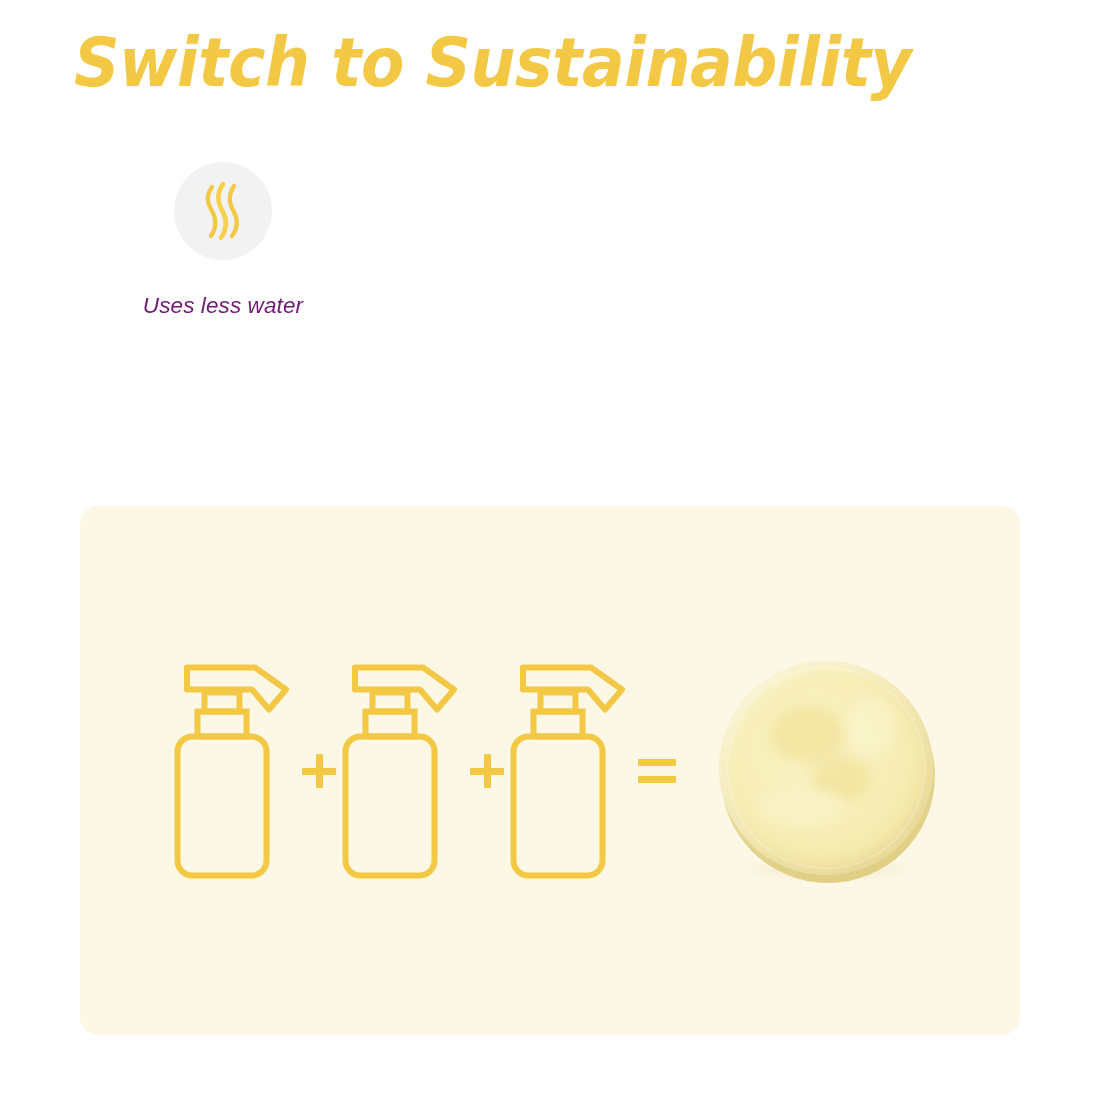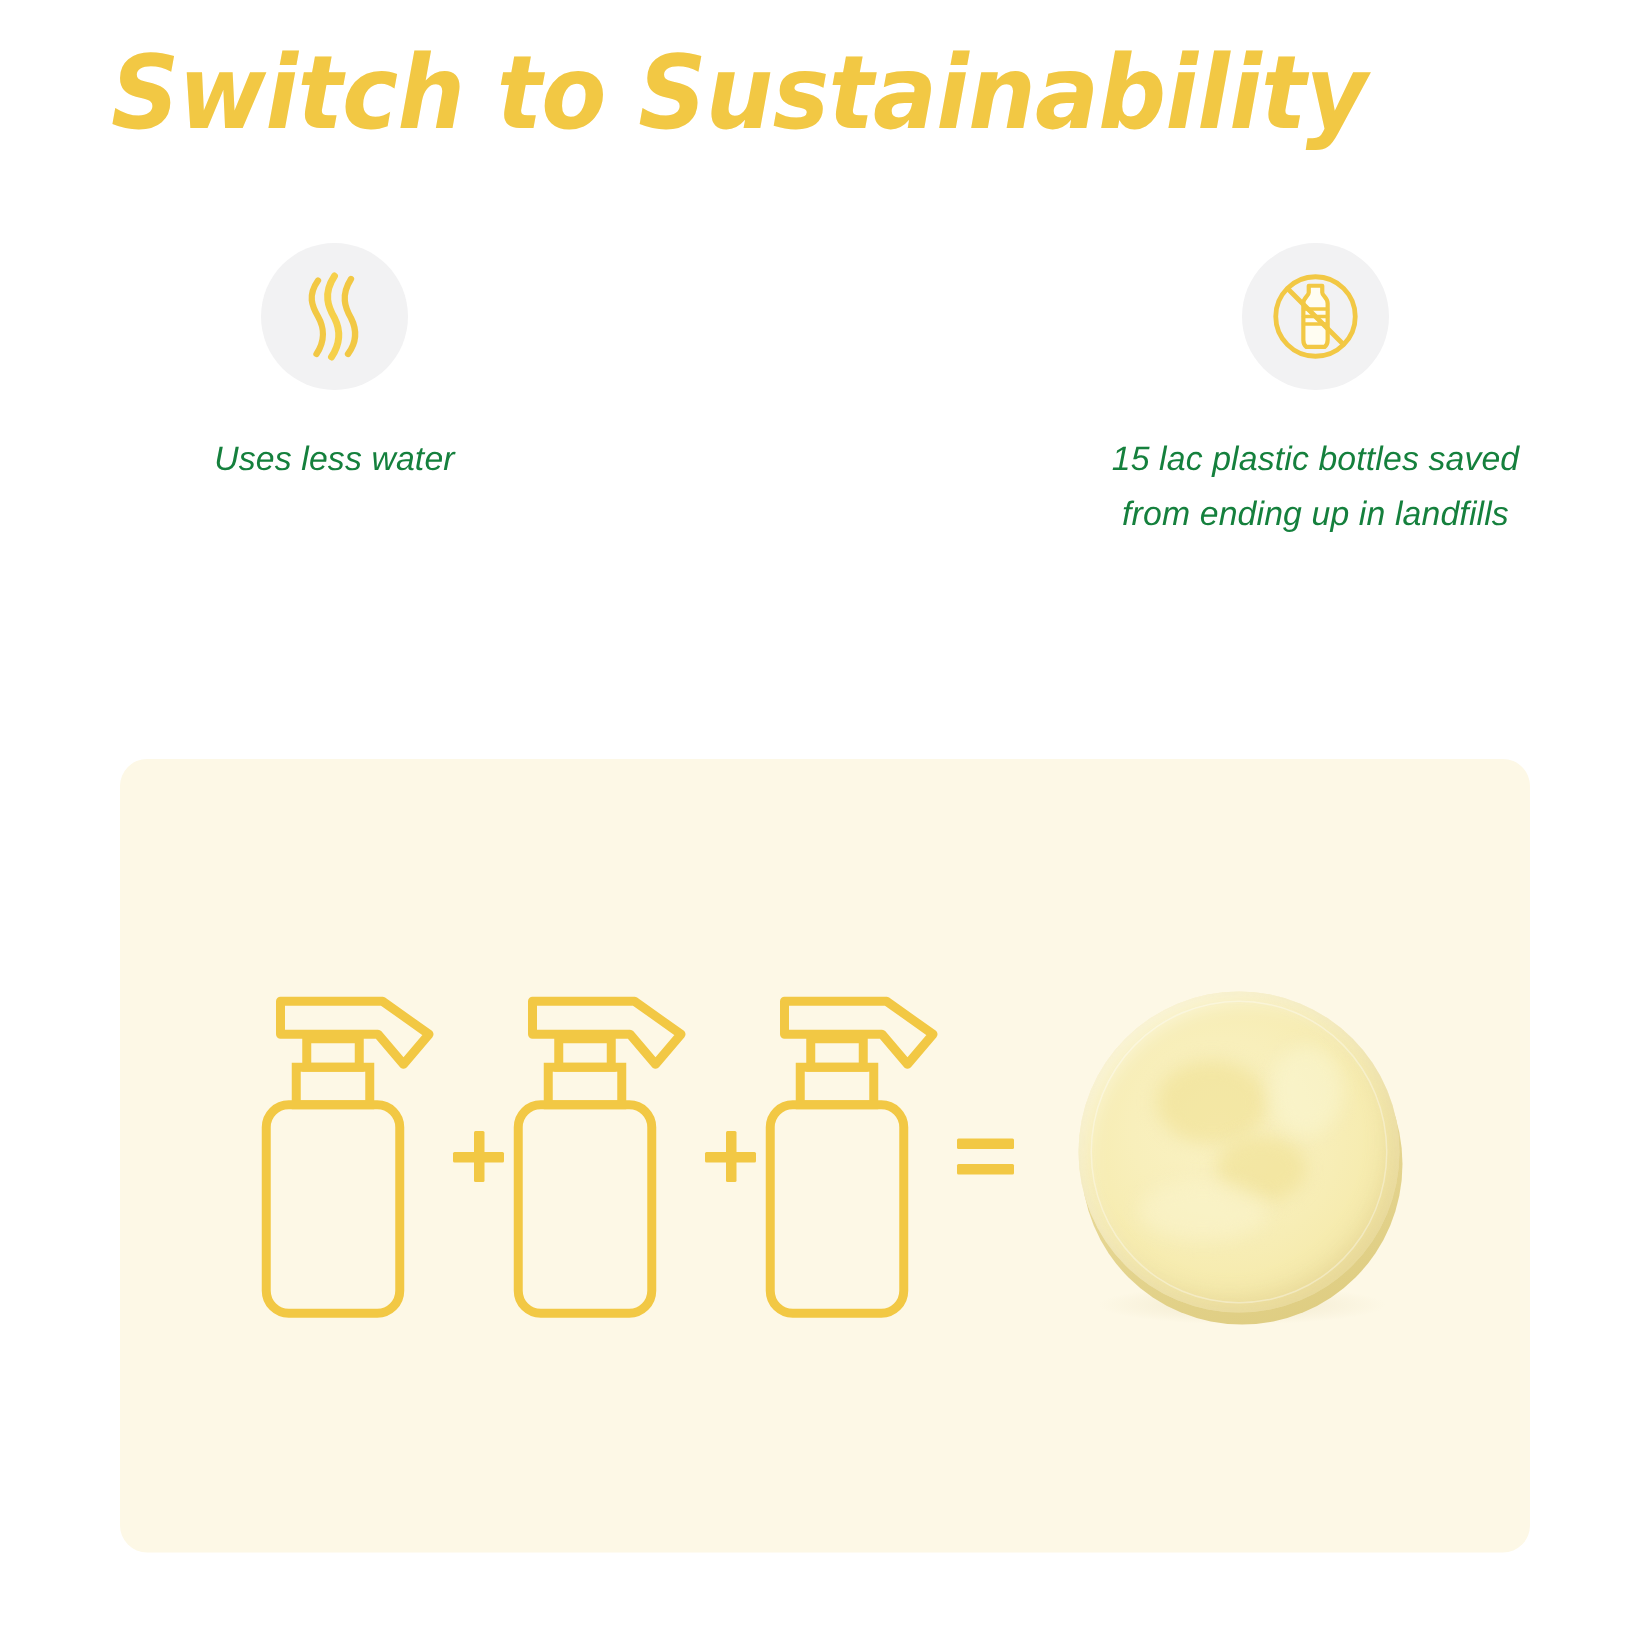--- a/index.html
+++ b/index.html
@@ -63,21 +63,21 @@
     align-items: center;
     justify-content: center;
   }
 
   .feature-icon-circle svg { display: block; }
 
   .feature-caption {
     margin-top: 28px;
     font-size: 22.5px;
     line-height: 36.5px;
-    color: #15803d;
+    color: #701a75;
     text-align: center;
     font-weight: 400;
     max-width: 300px;
     letter-spacing: 0.1px;
   }
 
   
   .equation-panel {
     position: absolute;
     left: 80px;
@@ -215,41 +215,20 @@
           <svg width="54" height="62" viewBox="0 0 54 62" fill="none">
             <path d="M16 7 C9 17 12 24 16 31 C20 38 21 47 15 56" stroke="#F2C844" stroke-width="4.2" stroke-linecap="round" fill="none"></path>
             <path d="M27 4 C19 16 23 25 27 32 C31 40 31 49 25 58" stroke="#F6D04A" stroke-width="4.6" stroke-linecap="round" fill="none"></path>
             <path d="M38 6 C31 17 34 25 38 32 C42 40 42 48 36 56" stroke="#F2C844" stroke-width="4.2" stroke-linecap="round" fill="none"></path>
           </svg>
         </span>
       </div>
       <div class="feature-caption">Uses less water</div>
     </div>
 
-    <div class="feature">
-      <div class="feature-icon-circle">
-        <span>
-          <svg width="62" height="62" viewBox="0 0 62 62" fill="none">
-            <circle cx="31" cy="31" r="26.5" stroke="#F2C844" stroke-width="3.2" fill="none"></circle>
-            <g stroke="#F2C844" stroke-width="2.8" stroke-linejoin="round" fill="#FFFDF2">
-              <path d="M26.5 10.5 h9 v4.5 c0 2.2 3.6 3.4 3.6 7.2 v24.5
-                       c0 3.2 -2 4.6 -2 4.6 h-12.2 c0 0 -2 -1.4 -2 -4.6 V22.2
-                       c0 -3.8 3.6 -5 3.6 -7.2 z"></path>
-            </g>
-            <g stroke="#F2C844" stroke-width="2.3" fill="none" stroke-linecap="round">
-              <path d="M23 26 h16"></path>
-              <path d="M23 31 h16"></path>
-              <path d="M23 36 h16"></path>
-            </g>
-            <path d="M12.5 12.5 L49.5 49.5" stroke="#F2C844" stroke-width="3.2" stroke-linecap="round"></path>
-          </svg>
-        </span>
-      </div>
-      <div class="feature-caption">15 lac plastic bottles saved from ending up in landfills</div>
-    </div>
 
 
   </div>
 
   <div class="equation-panel">
     <div class="equation-row">
 
       <span>
         <svg class="bottle-icon" width="124" height="218" viewBox="0 0 124 218" fill="none">
           <rect x="4.5" y="74.5" width="89" height="139" rx="15" stroke="#F2C844" stroke-width="6" fill="none"></rect>

